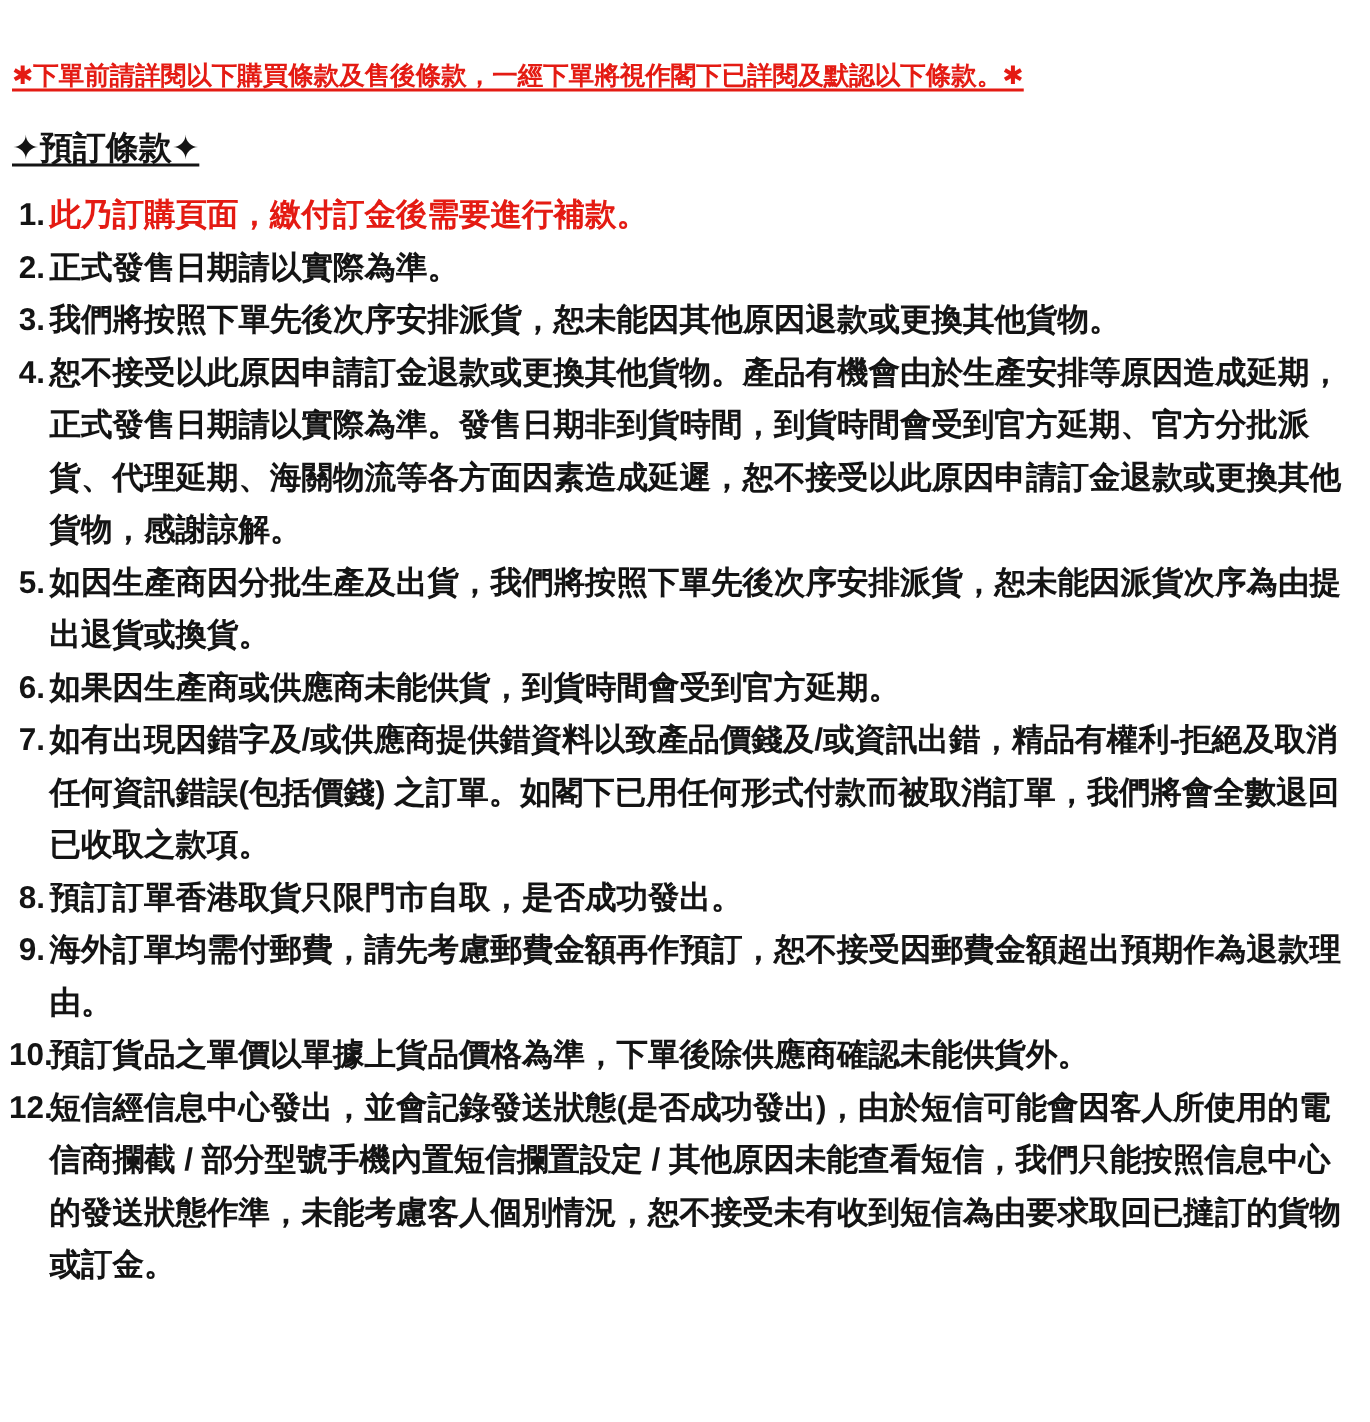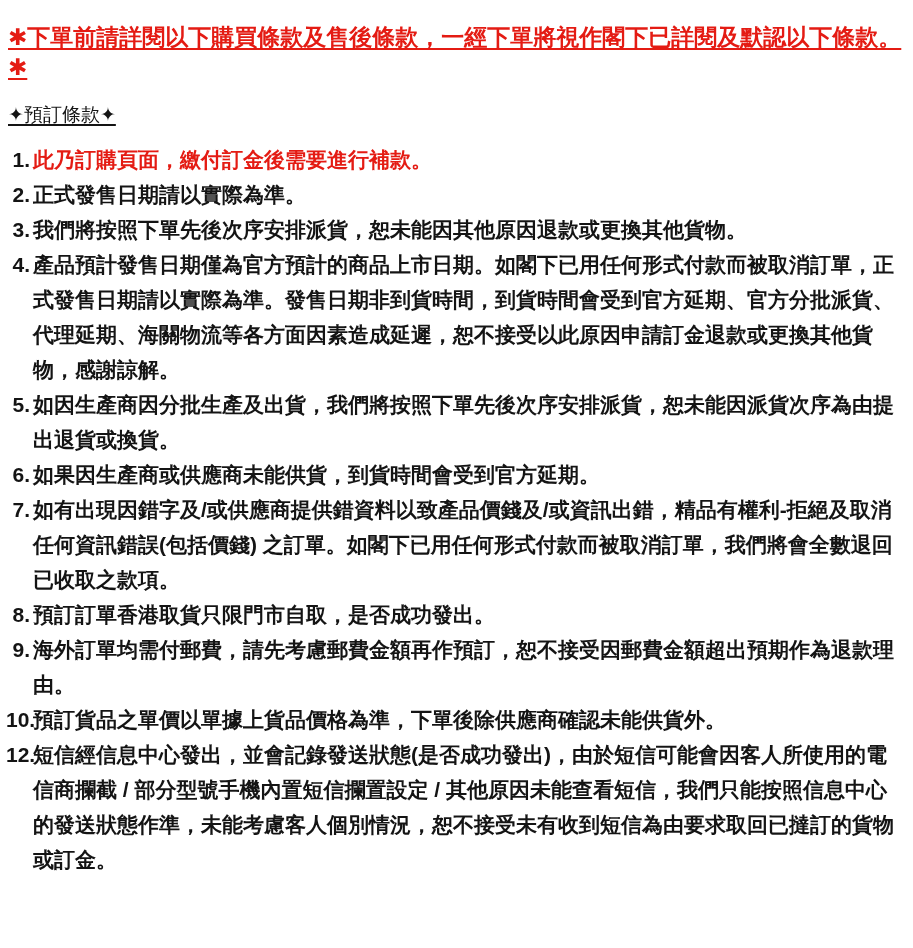--- a/index.html
+++ b/index.html
@@ -19,34 +19,34 @@
     height: 948px;
     overflow: hidden;
     font-family: "Liberation Sans", "DejaVu Sans", sans-serif;
     font-weight: 700;
     color: var(--ink);
   }
   .doc {
     padding: 12px 6px 0 6px;
   }
   .warning-header {
-    margin: 10px 0 0 2px;
-    font-size: 23px;
+    margin: 24px 0 0 2px;
+    font-size: 17px;
     line-height: 30px;
     font-weight: 700;
     color: var(--red);
     text-decoration: underline;
     text-decoration-thickness: 2px;
     text-underline-offset: 3px;
   }
   .section-title {
     margin: 18px 0 0 2px;
-    font-size: 19px;
+    font-size: 22px;
     line-height: 30px;
-    font-weight: 400;
+    font-weight: 700;
     color: var(--ink);
     text-decoration: underline;
     text-decoration-thickness: 2px;
     text-underline-offset: 3px;
   }
   ol.terms {
     list-style: none;
     margin: 12px 0 0 0;
     padding: 0;
     font-size: 21px;
@@ -96,21 +96,21 @@
       <li class="term">
         <span class="num">2.</span>
         <p class="txt"><span class="seg">正式發售日期請以實際為準。</span></p>
       </li>
       <li class="term">
         <span class="num">3.</span>
         <p class="txt"><span class="seg">我們將按照下單先後次序安排派貨，恕未能因其他原因退款或更換其他貨物。</span></p>
       </li>
       <li class="term">
         <span class="num">4.</span>
-        <p class="txt"><span class="seg">產品預計發售日期僅為官方預計的商品上市日期。如閣下已用任何形式付款而被取消訂單，正式發售日期請以實際為準。發售日期非到貨時間，到貨時間會受到官方延期、官方分批派貨、代理延期、海關物流等各方面因素造成延遲，恕不接受以此原因申請訂金退款或更換其他貨物，感謝諒解。</span></p>
+        <p class="txt"><span class="seg">恕不接受以此原因申請訂金退款或更換其他貨物。產品有機會由於生產安排等原因造成延期，正式發售日期請以實際為準。發售日期非到貨時間，到貨時間會受到官方延期、官方分批派貨、代理延期、海關物流等各方面因素造成延遲，恕不接受以此原因申請訂金退款或更換其他貨物，感謝諒解。</span></p>
       </li>
       <li class="term">
         <span class="num">5.</span>
         <p class="txt"><span class="seg">如因生產商因分批生產及出貨，我們將按照下單先後次序安排派貨，恕未能因派貨次序為由提出退貨或換貨。</span></p>
       </li>
       <li class="term">
         <span class="num">6.</span>
         <p class="txt"><span class="seg">如果因生產商或供應商未能供貨，到貨時間會受到官方延期。</span></p>
       </li>
       <li class="term">

